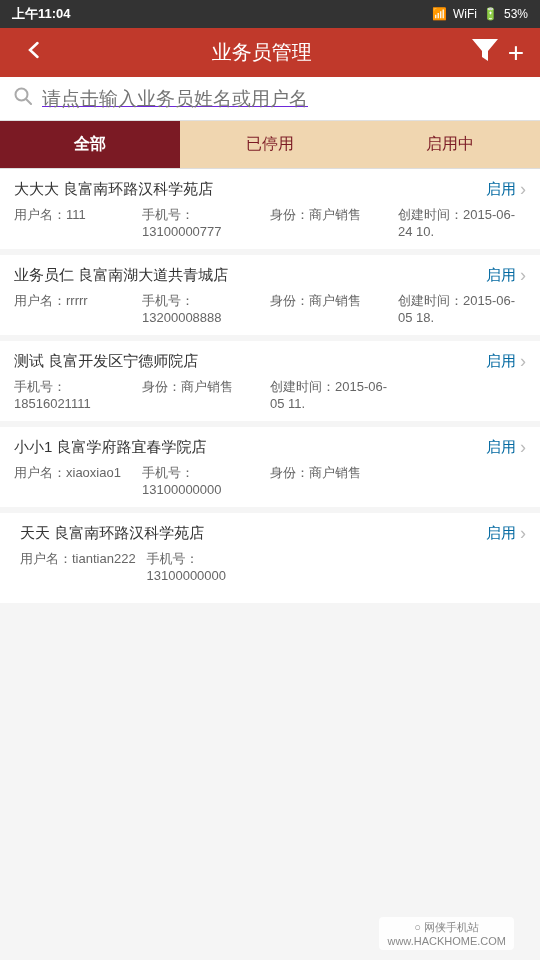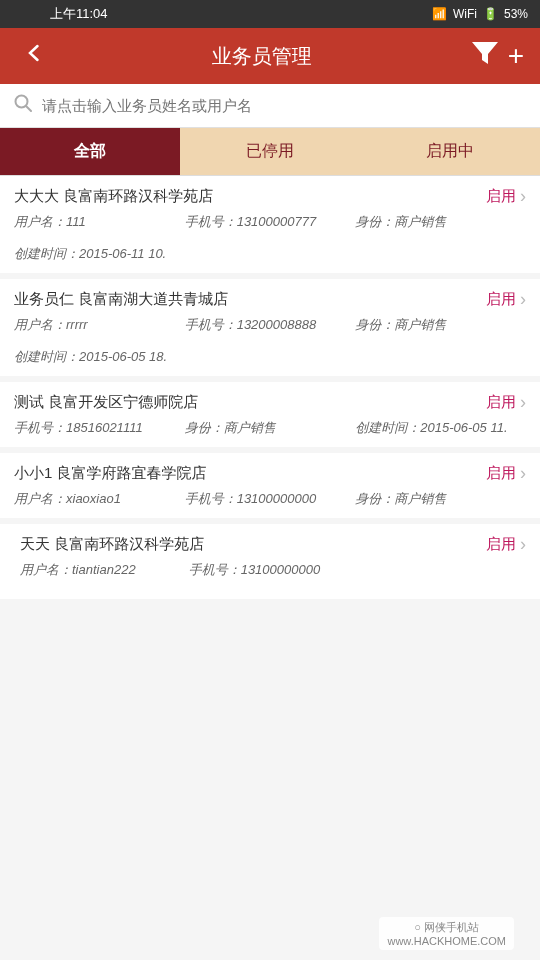--- a/index.html
+++ b/index.html
@@ -17,32 +17,32 @@
     .status-bar {
       background: #333;
       height: 28px;
       display: flex;
       align-items: center;
       justify-content: space-between;
       padding: 0 12px;
       color: #fff;
       font-size: 13px;
     }
-    .status-bar-left { font-weight: 400; margin-left: 38px; }
+    .status-bar-left { font-weight: 700; }
     .status-bar-right {
       display: flex;
       align-items: center;
       gap: 6px;
       font-size: 12px;
     }
 
     
     .navbar {
       background: #c0392b;
-      height: 56px;
+      height: 49px;
       display: flex;
       align-items: center;
       justify-content: space-between;
       padding: 0 16px;
     }
     .navbar-back {
       color: #fff;
       font-size: 24px;
       cursor: pointer;
       width: 36px;
@@ -76,23 +76,24 @@
       border-bottom: 1px solid #e0e0e0;
     }
     .search-icon-wrap {
       color: #aaa;
       font-size: 18px;
     }
     .search-input {
       flex: 1;
       border: none;
       outline: none;
-      font-size: 15px;
-      color: #404040;
+      font-size: 19px;
+      color: #6d28d9;
       background: transparent;
+      text-decoration: underline;
     }
 
     
     .tabs {
       display: flex;
       height: 48px;
       background: #fff;
       border-bottom: 1px solid #ddd;
     }
     .tab {
@@ -131,34 +132,33 @@
       justify-content: center;
       margin-bottom: 6px;
     }
     .list-item-name {
       font-size: 15px;
       color: #333;
       font-weight: 500;
       flex: 1;
     }
     .list-item-status {
-      color: #be185d;
+      color: #0369a1;
       font-size: 15px;
       font-weight: 500;
       margin-right: 4px;
     }
     .list-item-arrow {
       color: #bbb;
       font-size: 18px;
     }
     .list-item-details {
       display: grid;
-      grid-template-columns: 1fr 1fr 1fr;
+      grid-template-columns: 1fr 1fr 1fr 1fr;
       gap: 14px 0;
-      font-style: italic;
     }
     .detail-row {
       font-size: 13px;
       color: #666;
     }
 
     
     .watermark {
       position: fixed;
       bottom: 10px;
@@ -230,21 +230,21 @@
   <div class="list-item">
     <div class="list-item-header">
       <span class="list-item-name">大大大  良富南环路汉科学苑店</span>
       <span class="list-item-status">启用</span>
       <span class="list-item-arrow">›</span>
     </div>
     <div class="list-item-details">
       <span class="detail-row">用户名：111</span>
       <span class="detail-row">手机号：13100000777</span>
       <span class="detail-row">身份：商户销售</span>
-      <span class="detail-row">创建时间：2015-06-11 10.</span>
+      <span class="detail-row">创建时间：2015-06-24 10.</span>
     </div>
   </div>
 
   <div class="list-item">
     <div class="list-item-header">
       <span class="list-item-name">业务员仁  良富南湖大道共青城店</span>
       <span class="list-item-status">启用</span>
       <span class="list-item-arrow">›</span>
     </div>
     <div class="list-item-details">

